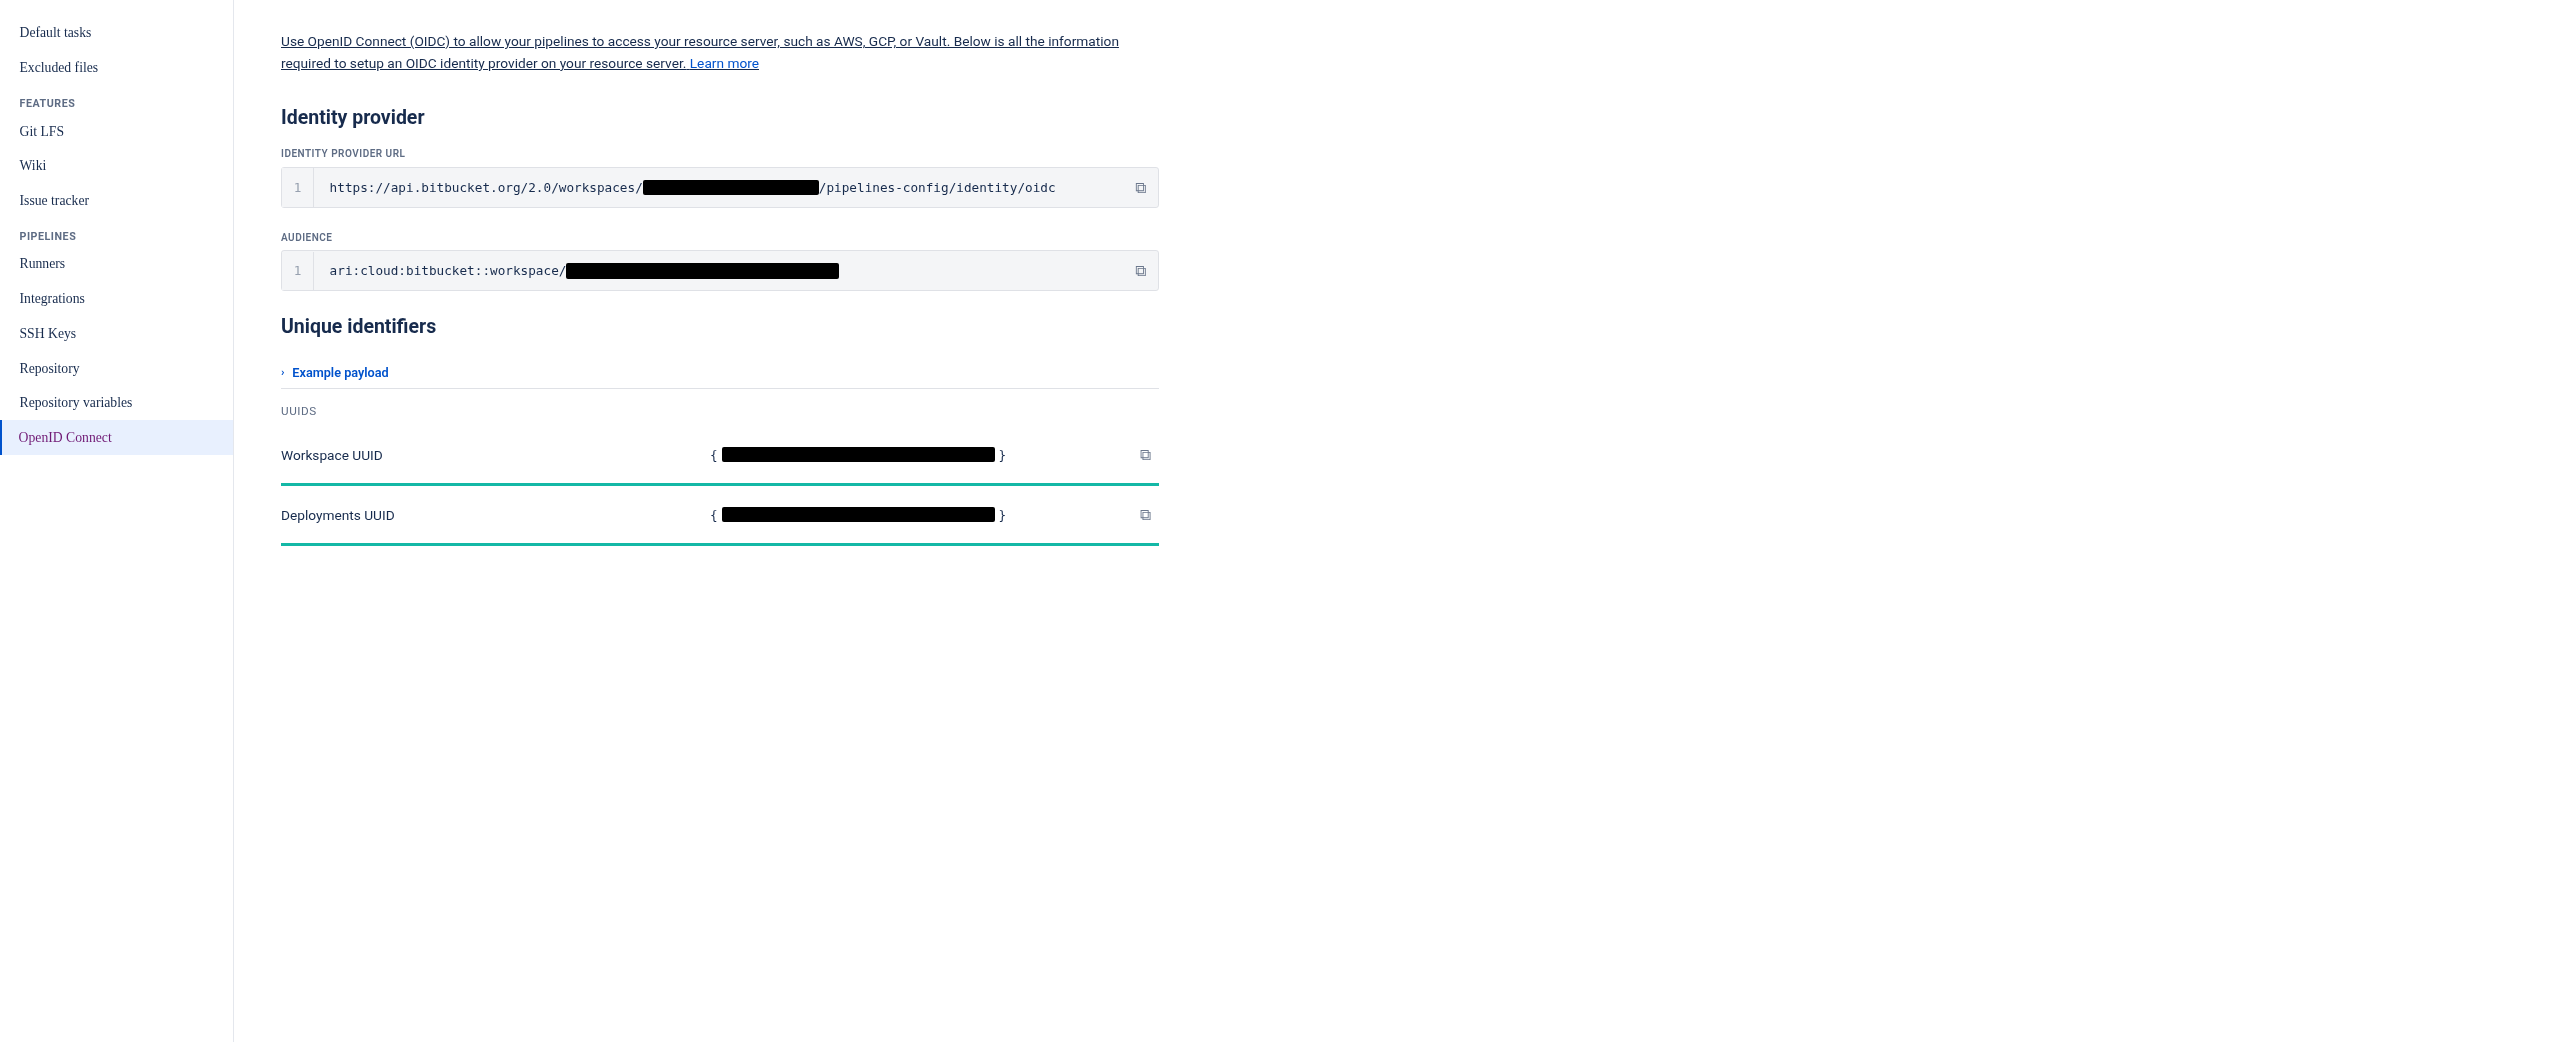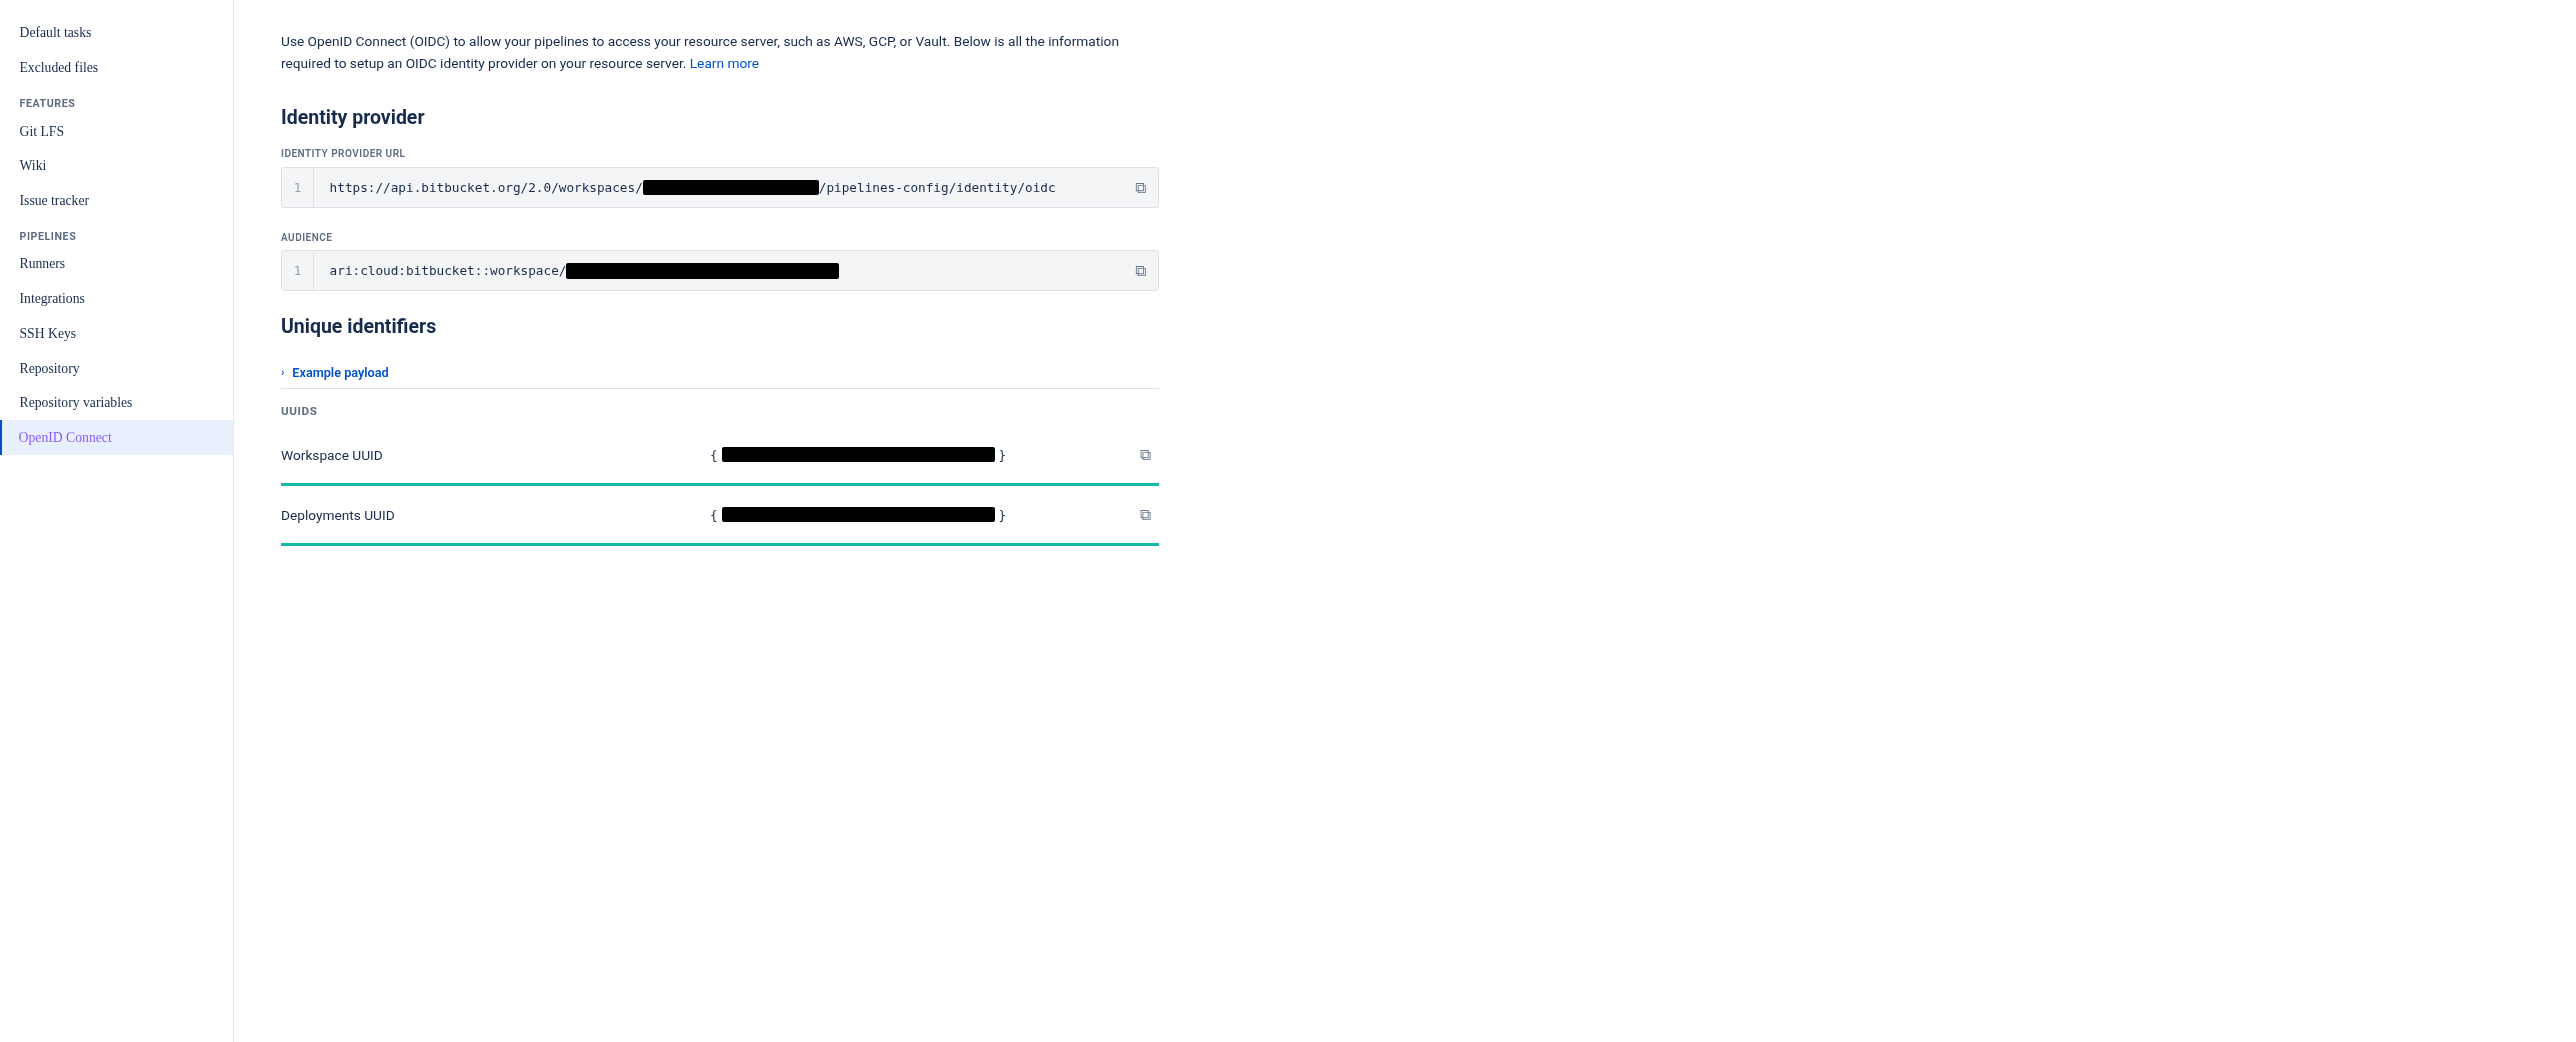--- a/index.html
+++ b/index.html
@@ -33,21 +33,21 @@
       color: #172b4d;
       text-decoration: none;
       cursor: pointer;
       font-size: 13.7px;
       line-height: 1.4;
       font-family: Liberation Serif, serif;
     }
 
     .sidebar-item.active {
       background: #e8f0fe;
-      color: #8b5cf6;
+      color: #701a75;
       border-left: 2.9px solid #0052cc;
       padding-left: 16.6px;
       font-weight: 500;
     }
 
     .sidebar-section-label {
       padding: 11.7px 19.5px 3.9px 19.5px;
       font-size: 10.7px;
       font-weight: 700;
       color: #5e6c84;
@@ -61,20 +61,21 @@
       padding: 31px 47px;
       background: #fff;
     }
 
     .description-text {
       font-size: 13.7px;
       color: #172b4d;
       line-height: 1.6;
       margin-bottom: 31px;
       max-width: 878px;
+      text-decoration: underline;
     }
 
     .learn-more-link {
       color: #0052cc;
       text-decoration: none;
     }
 
     .section-title {
       font-size: 19.5px;
       font-weight: 700;
@@ -160,21 +161,21 @@
       font-weight: 600;
     }
 
     .expandable-chevron {
       font-size: 11.7px;
       color: #0052cc;
     }
 
     .uuids-label {
       font-size: 11.7px;
-      font-weight: 700;
+      font-weight: 400;
       color: #5e6c84;
       text-transform: uppercase;
       letter-spacing: 0.05em;
       padding: 15.6px 0 7.8px 0;
       border-top: 1px solid #dfe1e6;
       max-width: 878px;
     }
 
     .uuid-row {
       display: flex;

